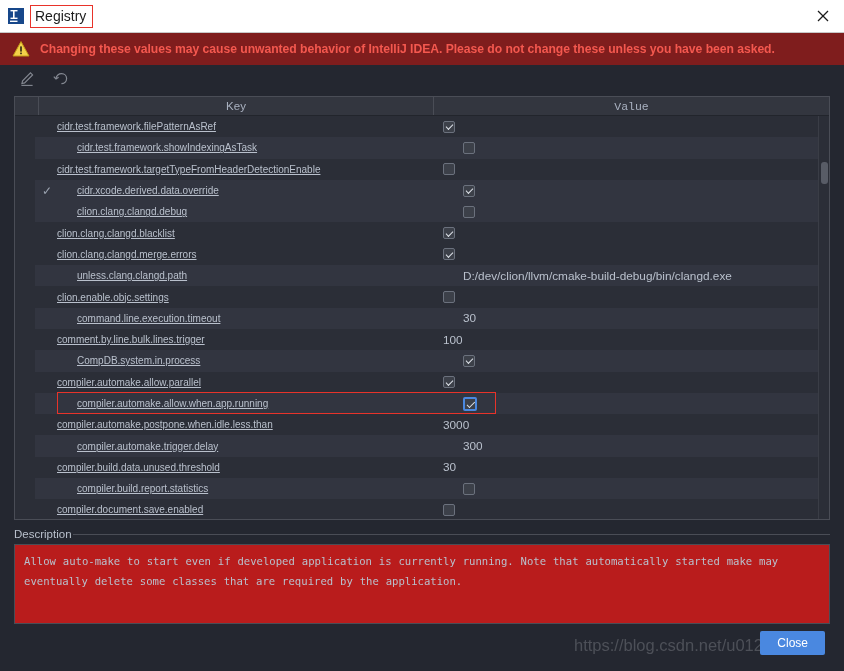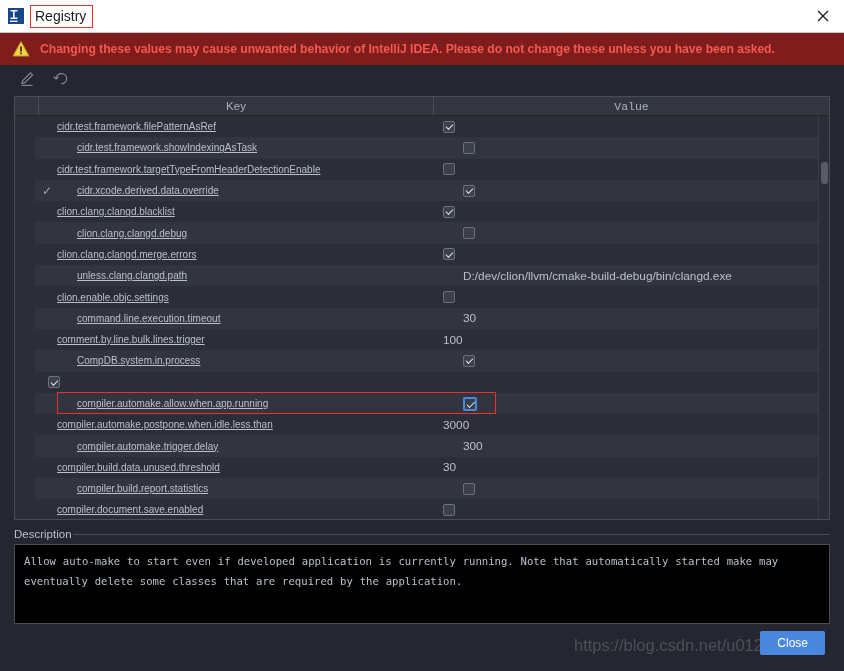--- a/index.html
+++ b/index.html
@@ -273,21 +273,21 @@
     color: #b9c0cc;
     white-space: nowrap;
   }
   .desc-legend-line {
     flex: 1;
     height: 1px;
     background: #4a4d56;
   }
   .desc-box {
     border: 1px solid #4a4d56;
-    background: #000000;
+    background: #b91c1c;
     height: 80px;
     padding: 7px 9px;
     box-sizing: border-box;
     overflow: hidden;
   }
   .desc-text {
     font-family: "DejaVu Sans Mono", monospace;
     font-size: 10.6px;
     line-height: 1.85;
     color: #b9c0cc;
@@ -407,32 +407,32 @@
         </div>
         <div class="row odd">
           <div class="cell-gutter">
             <span class="gutter-check">✓</span>
           </div>
           <div class="cell-key">cidr.xcode.derived.data.override</div>
           <div class="cell-value">
             <span class="cbox checked"></span>
           </div>
         </div>
+        <div class="row odd">
+          <div class="cell-gutter"></div>
+          <div class="cell-key">clion.clang.clangd.debug</div>
+          <div class="cell-value">
+            <span class="cbox"></span>
+          </div>
+        </div>
         <div class="row even">
           <div class="cell-gutter"></div>
           <div class="cell-key">clion.clang.clangd.blacklist</div>
           <div class="cell-value">
             <span class="cbox checked"></span>
-          </div>
-        </div>
-        <div class="row odd">
-          <div class="cell-gutter"></div>
-          <div class="cell-key">clion.clang.clangd.debug</div>
-          <div class="cell-value">
-            <span class="cbox"></span>
           </div>
         </div>
         <div class="row even">
           <div class="cell-gutter"></div>
           <div class="cell-key">clion.clang.clangd.merge.errors</div>
           <div class="cell-value">
             <span class="cbox checked"></span>
           </div>
         </div>
         <div class="row odd">
@@ -459,20 +459,21 @@
         </div>
         <div class="row odd">
           <div class="cell-gutter"></div>
           <div class="cell-key">CompDB.system.in.process</div>
           <div class="cell-value">
             <span class="cbox checked"></span>
           </div>
         </div>
         <div class="row even">
           <div class="cell-gutter"></div>
+          <div class="cell-key">compiler.automake.allow.parallel</div>
           <div class="cell-value">
             <span class="cbox checked"></span>
           </div>
         </div>
         <div class="row odd">
           <div class="cell-gutter"></div>
           <div class="cell-key">compiler.automake.allow.when.app.running</div>
           <div class="cell-value">
             <span class="cbox checked focused"></span>
           </div>

